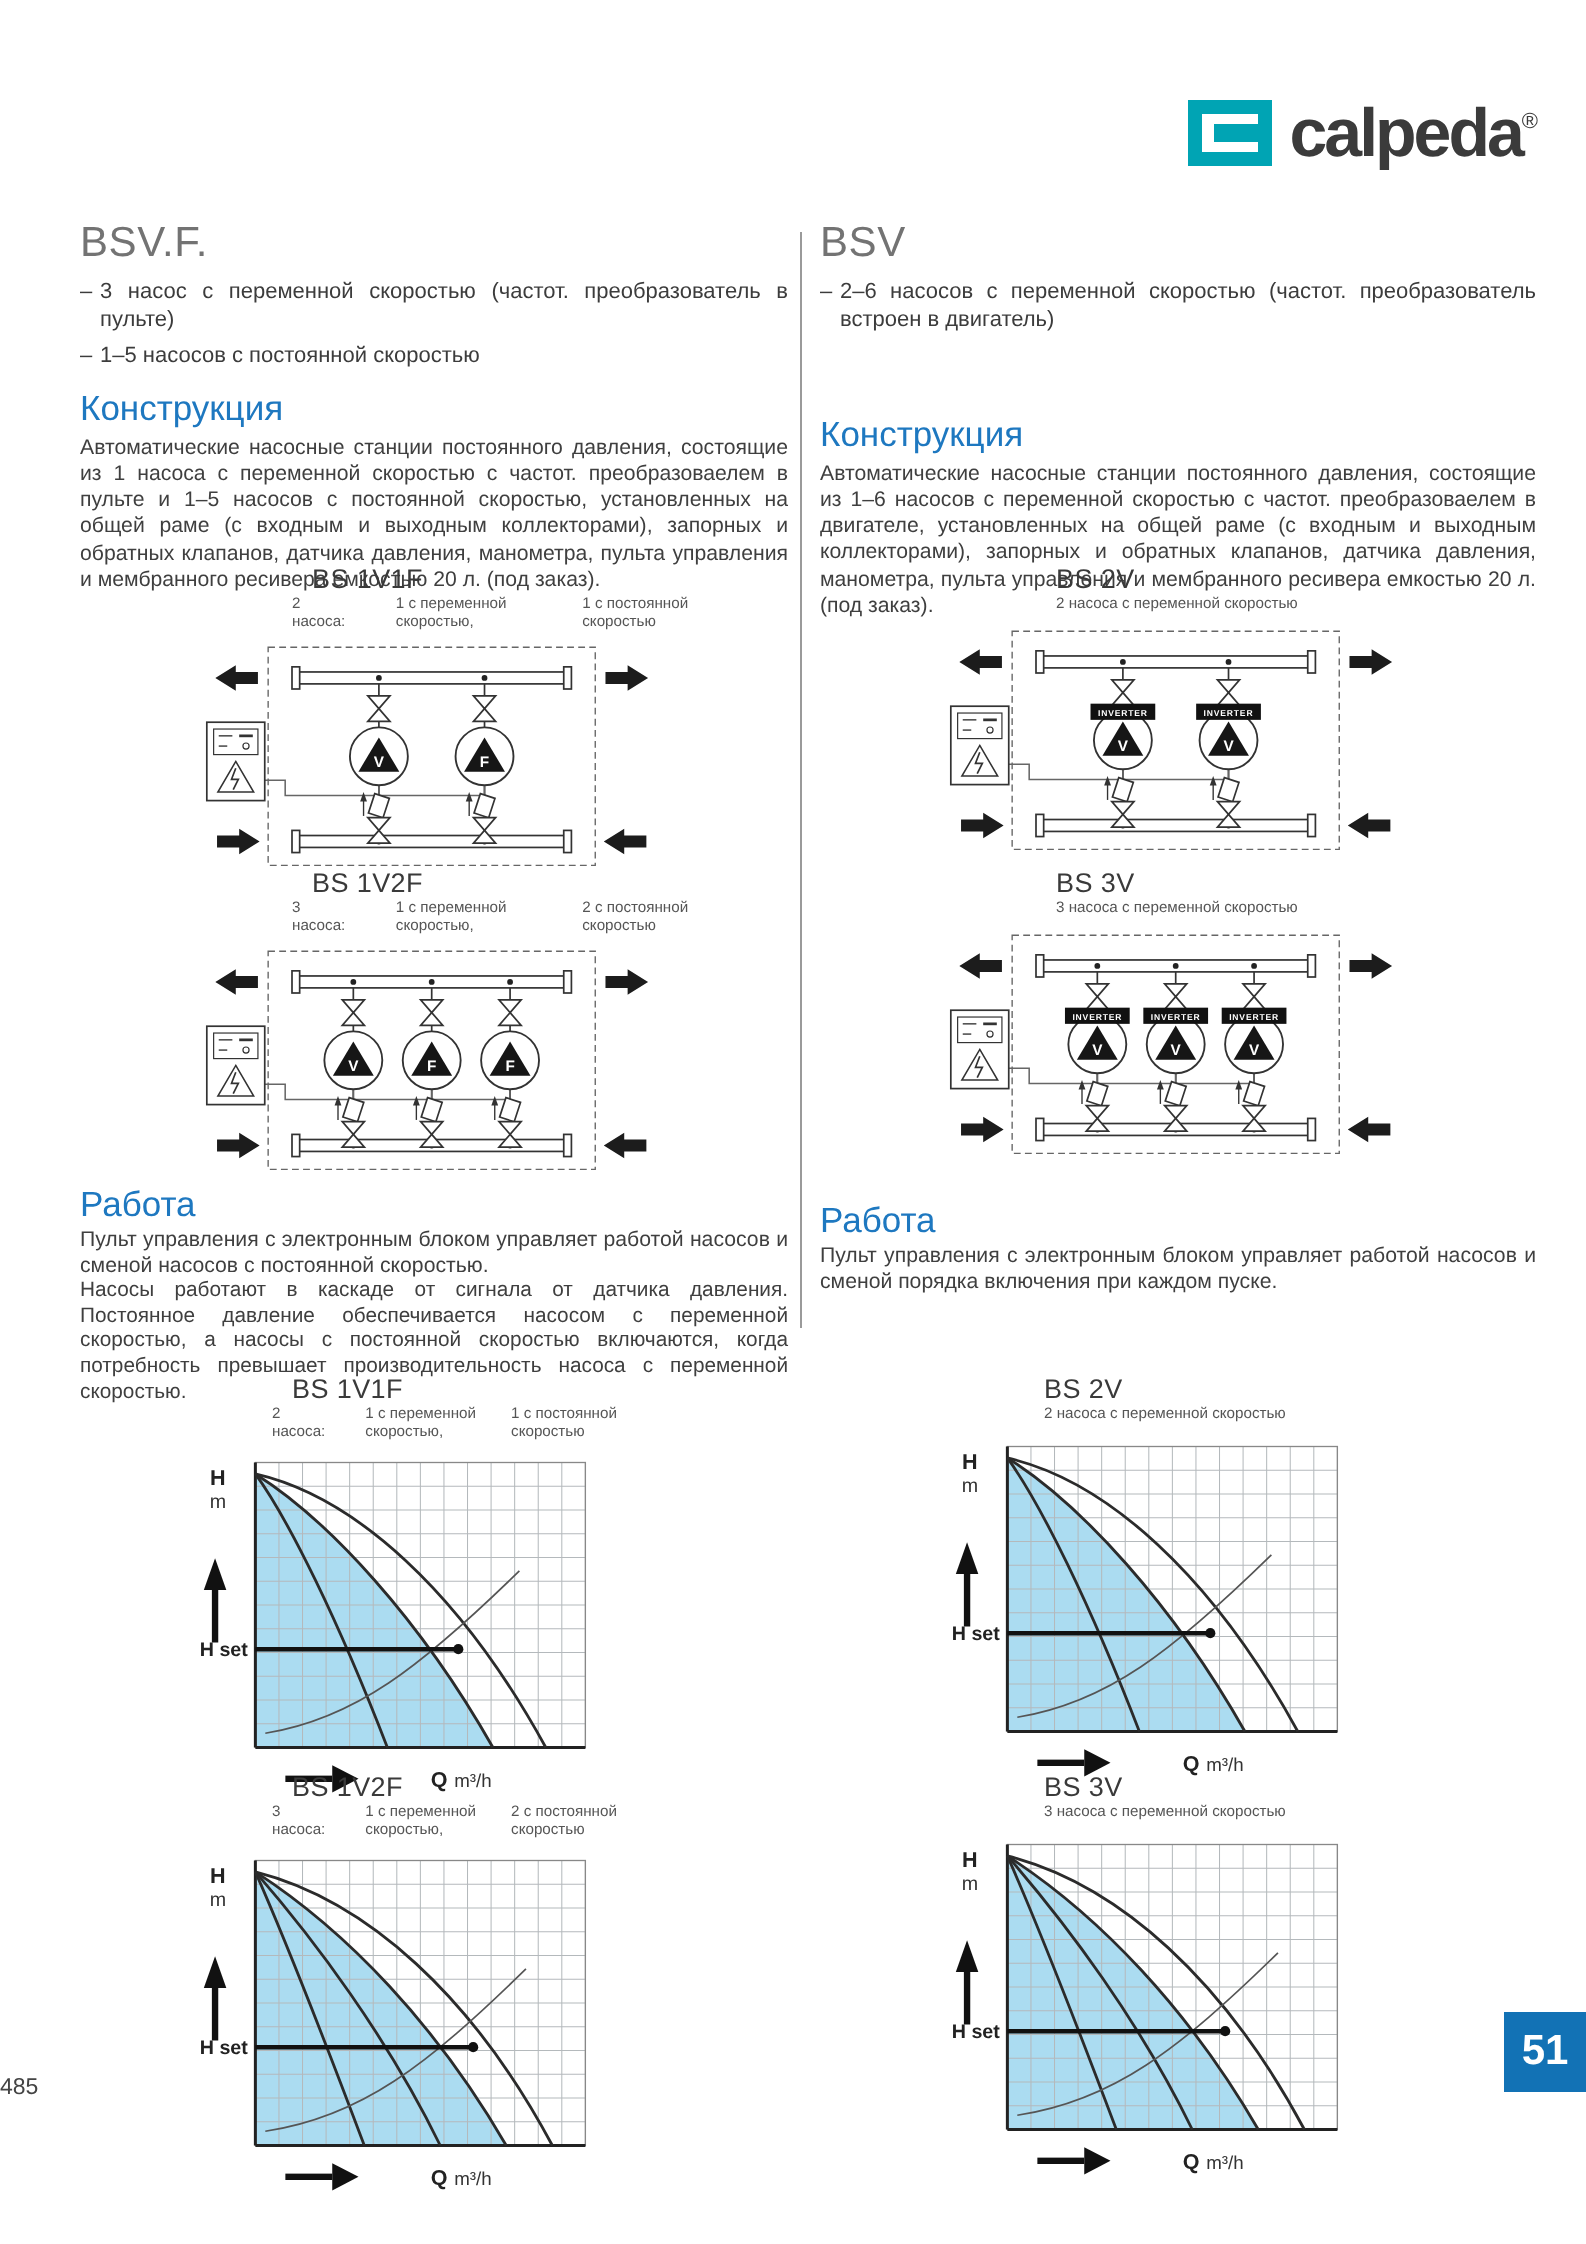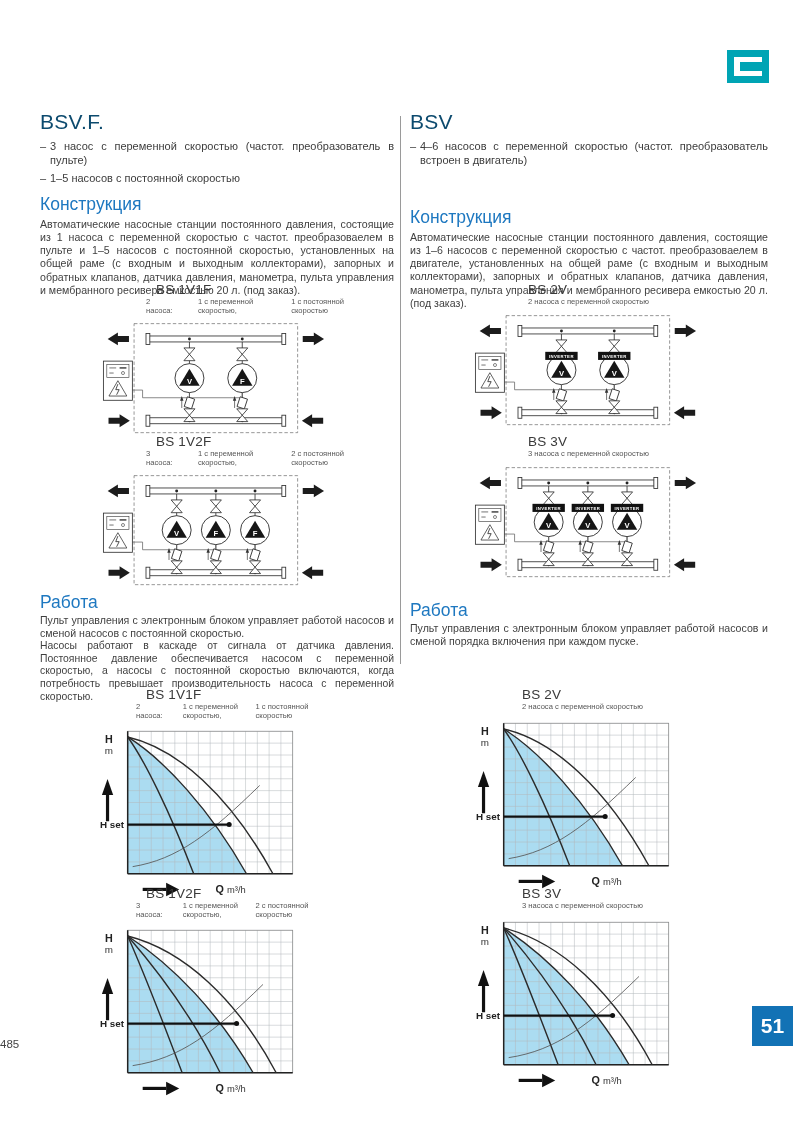--- a/index.html
+++ b/index.html
@@ -8,21 +8,21 @@
         font-family:"Liberation Sans",sans-serif;color:#3f3f3f}
   svg{font-family:"Liberation Sans",sans-serif}
 
   
   .logo{position:absolute;top:50px;right:24px;display:flex;align-items:center;gap:9px}
   .logo-text{font-size:34px;font-weight:bold;color:#3b3b3b;letter-spacing:-1.5px;line-height:1}
   .logo-reg{font-size:11px;vertical-align:14px;font-weight:normal;letter-spacing:0}
 
   
   .col-divider{position:absolute;left:400px;top:116px;width:1px;height:548px;background:#9a9a9a}
-  .product-title{position:absolute;font-size:21px;color:#0c4a6e;letter-spacing:.3px}
+  .product-title{position:absolute;font-size:21px;color:#737373;letter-spacing:.3px}
   .bullets{position:absolute;font-size:11px;color:#3c3c3c;line-height:1.3}
   .bullet{display:flex;margin-bottom:3px}
   .bullet .dash{width:10px;flex:none}
   .bullet .txt{flex:1;text-align:justify}
   .section-heading{position:absolute;font-size:17.5px;color:#1e78c0}
   .body-text{position:absolute;font-size:10.6px;line-height:1.24;text-align:justify;color:#3f3f3f}
 
   
   .diagram-block,.chart-block{position:absolute}
   .blk-head{margin-left:56px}
@@ -39,20 +39,21 @@
 <body>
 
 <div class="page">
 
   <div class="logo">
     <svg width="42" height="34" viewBox="0 0 42 34">
       <rect x="0" y="0" width="42" height="33" fill="#00a4b4"></rect>
       <rect x="7" y="7" width="28" height="19" fill="#ffffff"></rect>
       <rect x="13" y="12" width="22" height="9" fill="#00a4b4"></rect>
     </svg>
+    <div class="logo-text"><span>calpeda</span><span class="logo-reg">®</span></div>
   </div>
 
   <div class="col-divider"></div>
 
   <div class="product-title" style="left:40px;top:110px">BSV.F.</div>
   <div class="bullets" style="left:40px;top:139px;width:354px">
     <div class="bullet">
         <span class="dash">–</span>
         <span class="txt">3 насос с переменной скоростью (частот. преобразователь в пульте)</span>
       </div>
@@ -239,21 +240,21 @@
   </div>
 
   <div class="section-heading" style="left:40px;top:592px">Работа</div>
   <div class="body-text" style="left:40px;top:614px;width:354px">Пульт управления с электронным блоком управляет работой насосов и сменой насосов с постоянной скоростью.</div>
   <div class="body-text" style="left:40px;top:640px;width:354px;font-size:10.4px;line-height:1.22">Насосы работают в каскаде от сигнала от датчика давления. Постоянное давление обеспечивается насосом с переменной скоростью, а насосы с постоянной скоростью включаются, когда потребность превышает производительность насоса с переменной скоростью.</div>
 
   <div class="product-title" style="left:410px;top:110px">BSV</div>
   <div class="bullets" style="left:410px;top:139px;width:358px">
     <div class="bullet">
         <span class="dash">–</span>
-        <span class="txt">4–6 насосов с переменной скоростью (частот. преобразователь встроен в двигатель)</span>
+        <span class="txt">2–6 насосов с переменной скоростью (частот. преобразователь встроен в двигатель)</span>
       </div>
   </div>
   <div class="section-heading" style="left:410px;top:207px">Конструкция</div>
   <div class="body-text" style="left:410px;top:231px;width:358px">Автоматические насосные станции постоянного давления, состоящие из 1–6 насосов с переменной скоростью с частот. преобразоваелем в двигателе, установленных на общей раме (с входным и выходным коллекторами), запорных и обратных клапанов, датчика давления, манометра, пульта управления и мембранного ресивера емкостью 20 л. (под заказ).</div>
 
   <div class="diagram-block" style="left:472px;top:282px;width:280px">
     <div class="blk-head">
       <div class="blk-title">BS 2V</div>
       <div class="blk-cap" style="margin-left:0">
         <span class="cap-lines">

